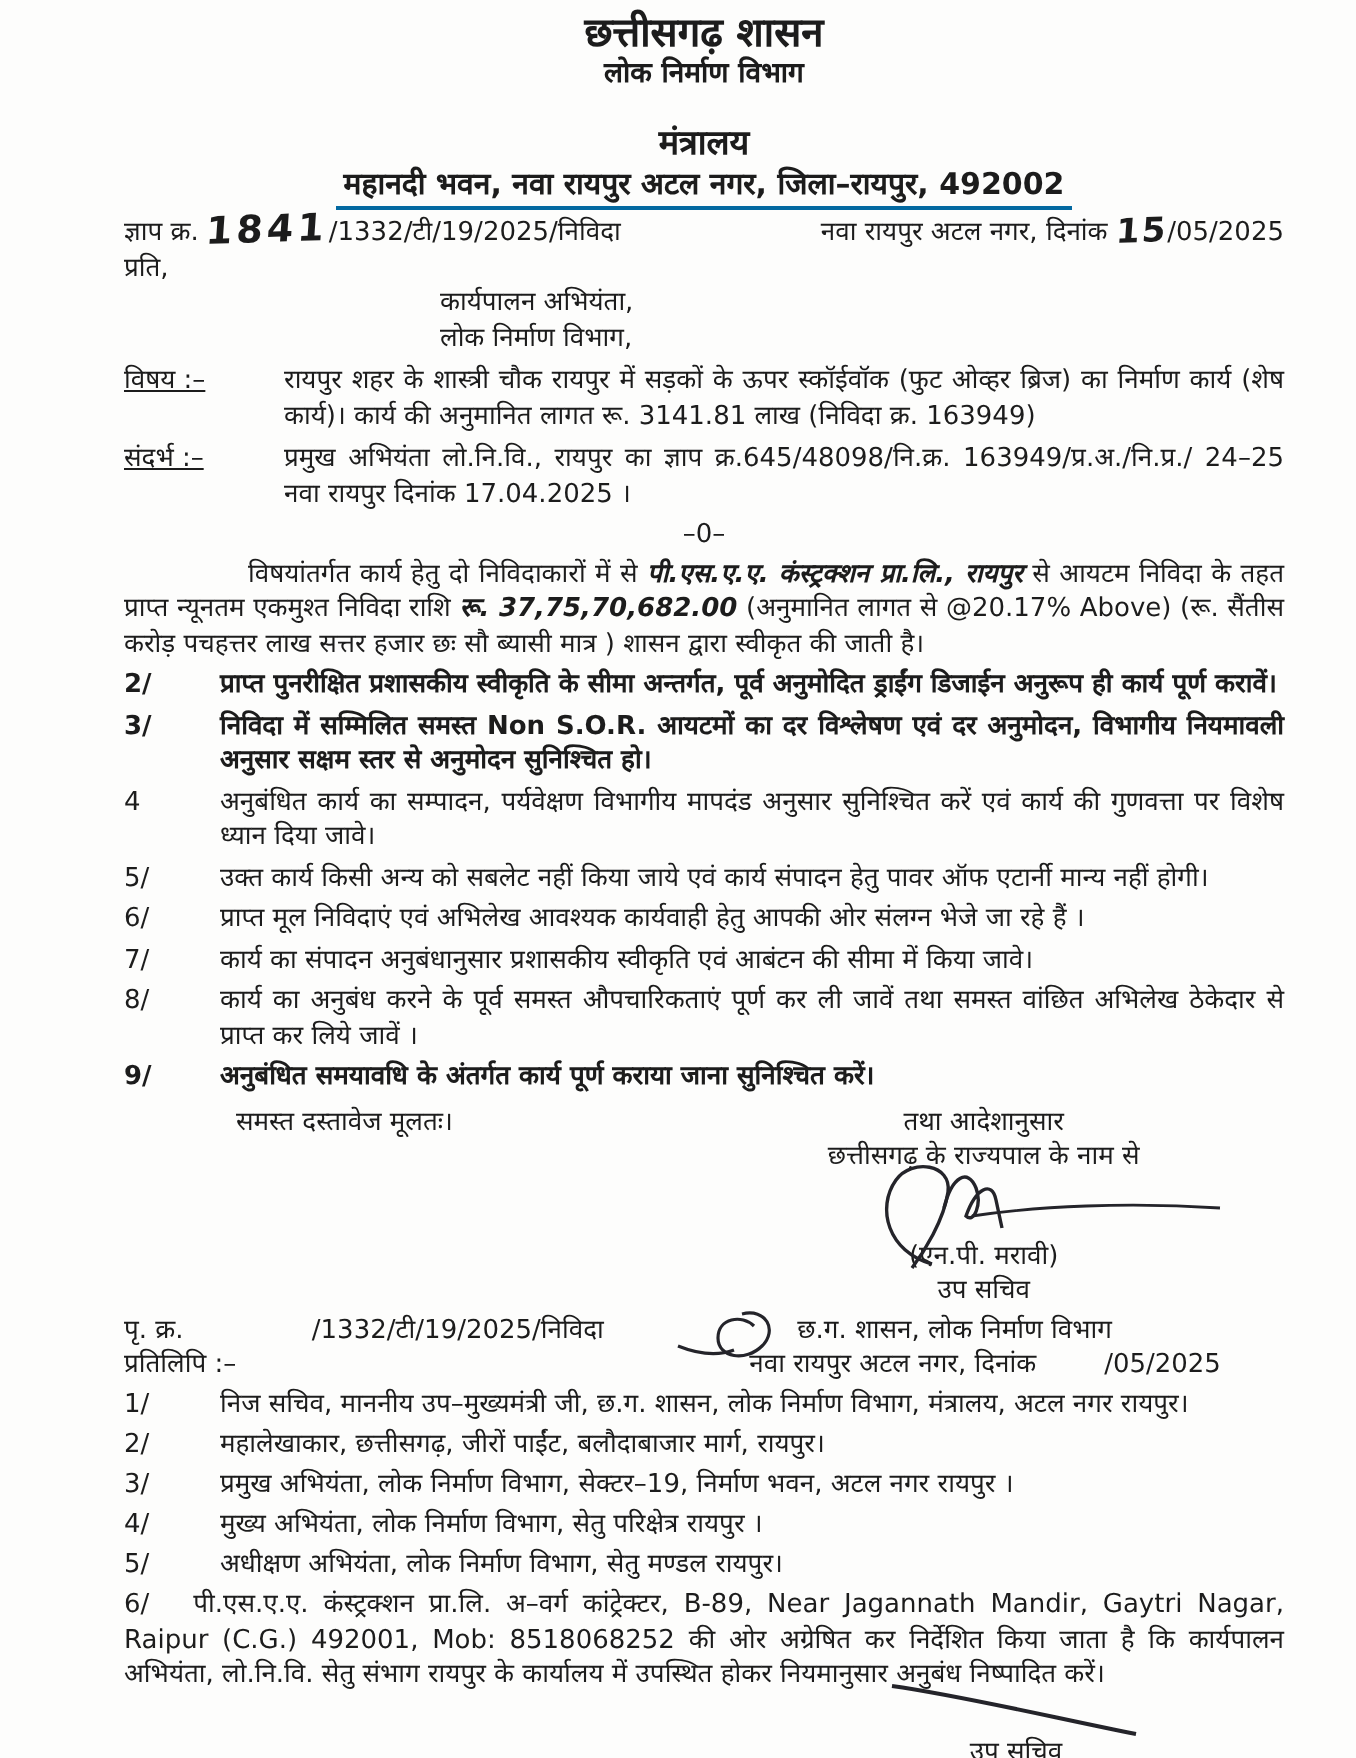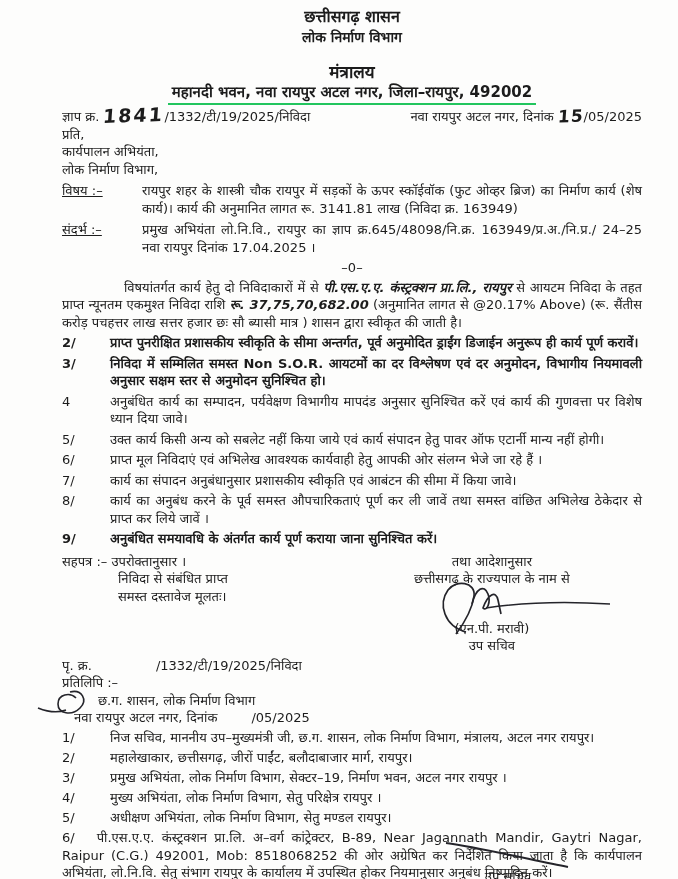--- a/index.html
+++ b/index.html
@@ -10,52 +10,52 @@
     color:#1c1c1c;
     -webkit-font-smoothing:antialiased;
   }
   .page{
     position:relative;width:678px;height:879px;background:#fdfdfc;
     box-sizing:border-box;padding:6px 36px 0 62px;
     font-size:13px;line-height:17.5px;
   }
   
   .hdr{text-align:center;font-weight:bold;}
-  .hdr .h1{font-size:16px;line-height:21px;}
+  .hdr .h1{font-size:20px;line-height:21px;}
   .hdr .h2{font-size:14px;line-height:20px;}
   .hdr .h3{font-size:17px;line-height:19px;margin-top:16px;}
-  .hdr .h4{font-size:15px;line-height:20px;display:inline-block;border-bottom:2px solid #22c55e;padding:0 4px 1px;}
+  .hdr .h4{font-size:15px;line-height:20px;display:inline-block;border-bottom:2px solid #0369a1;padding:0 4px 1px;}
   
   .memo{display:flex;justify-content:space-between;align-items:flex-end;margin-top:2px;}
   .hand{font-weight:bold;display:inline-block;transform:skewX(-6deg) rotate(-2deg);letter-spacing:2px;font-size:19px;line-height:14px;position:relative;top:1px;}
   .hand.small{font-size:17px;letter-spacing:1px;}
   
   .to-label{margin:0;}
-  .addr{}
+  .addr{margin-left:158px;}
   
   .labrow{display:grid;grid-template-columns:62px 1fr;column-gap:0;margin-top:4px;}
   .labrow .lab{white-space:nowrap;text-decoration:underline;}
   .labrow .txt{text-align:justify;padding-left:18px;}
   .divider{text-align:center;margin:3px 0 2px;}
   
   .para{text-align:justify;text-indent:62px;margin:0;}
   .b{font-weight:bold;font-style:italic;}
   
   .dir{display:grid;grid-template-columns:48px 1fr;margin-top:3px;}
   .dir .txt{text-align:justify;}
   .dir.bold{font-weight:bold;}
   
   .encl-row{display:flex;justify-content:space-between;margin-top:5px;}
   .encl-left{width:330px;}
   .encl-left .sub{margin-left:56px;}
   .sig-right{width:262px;text-align:center;position:relative;margin-right:28px;}
   .sig-scribble{position:relative;height:52px;margin:-8px 0 -12px;}
   .sig-scribble svg{position:absolute;left:54px;top:0;}
   
-  .endor-row{display:flex;justify-content:flex-start;margin-top:2px;flex-direction:column;}
+  .endor-row{display:flex;justify-content:flex-start;margin-top:2px;}
   .endor-left{width:330px;}
   .pr-line{white-space:nowrap;}
   .pr-num{margin-left:60px;}
   .dept-right{width:300px;margin-right:6px;position:relative;}
   .dept-line{white-space:nowrap;position:relative;padding-left:36px;}
   .dept-line svg{position:absolute;left:-26px;top:-8px;}
   .dept-date{white-space:nowrap;padding-left:12px;}
   .dept-date .gap{display:inline-block;width:34px;}
   
   .copy{display:grid;grid-template-columns:48px 1fr;margin-top:2.5px;}
@@ -137,25 +137,20 @@
     <span>8/</span>
     <span class="txt">कार्य का अनुबंध करने के पूर्व समस्त औपचारिकताएं पूर्ण कर ली जावें तथा समस्त वांछित अभिलेख ठेकेदार से प्राप्त कर लिये जावें  ।</span>
   </div>
   <div class="dir bold">
     <span>9/</span>
     <span class="txt">अनुबंधित समयावधि के अंतर्गत कार्य पूर्ण कराया जाना सुनिश्चित करें।</span>
   </div>
 
   <div class="encl-row">
     <div class="encl-left">
-      <div>
-        <span>सहपत्र :–</span>
-        <span>उपरोक्तानुसार  ।</span>
-      </div>
-      <div class="sub">निविदा से संबंधित प्राप्त</div>
       <div class="sub">समस्त दस्तावेज मूलतः।</div>
     </div>
     <div class="sig-right">
       <div>तथा आदेशानुसार</div>
       <div>छत्तीसगढ़ के राज्यपाल के नाम से</div>
       <div class="sig-scribble">
         <svg width="190" height="56" viewBox="0 0 190 56">
           <path class="ink" stroke-width="1.7" d="M42,52 C20,46 14,24 24,10 C32,-1 52,2 50,16 C48,30 38,46 32,54"></path>
           <path class="ink" stroke-width="1.7" d="M48,24 C52,8 60,4 64,14 C67,22 63,32 59,28 C64,14 72,10 74,20 L77,34"></path>
           <path class="ink" stroke-width="1.4" d="M62,28 C95,23 140,21 186,24"></path>

